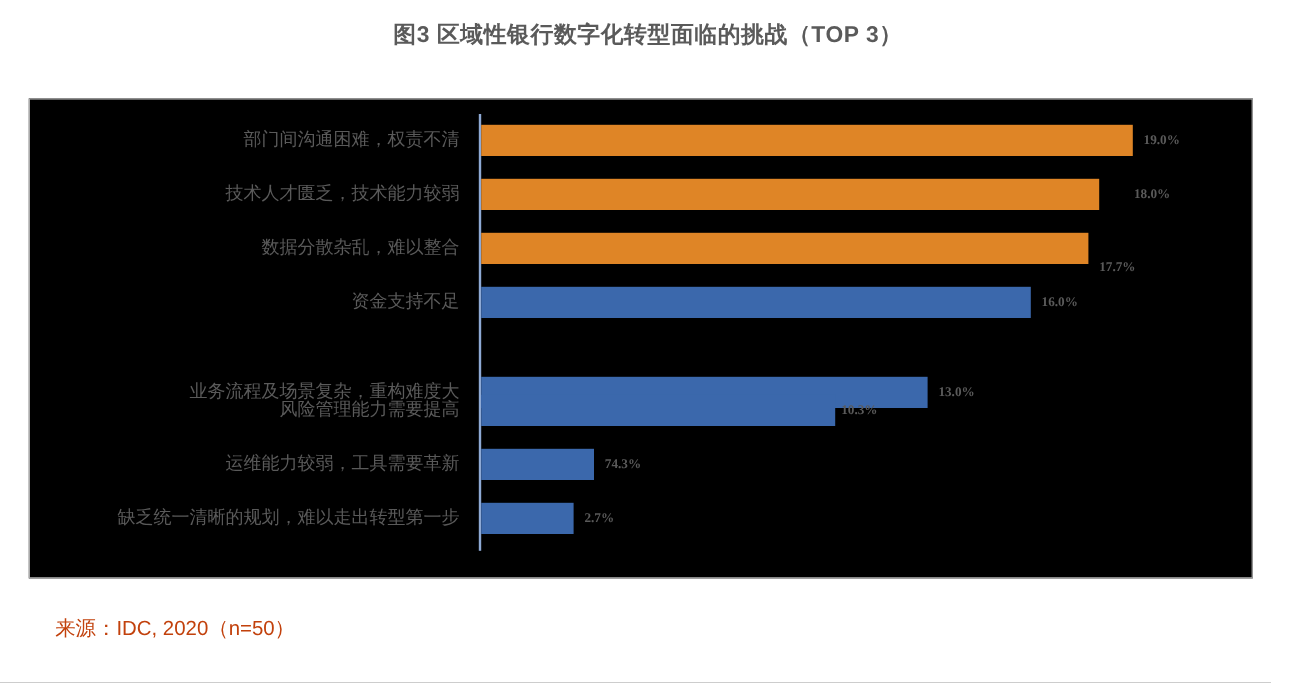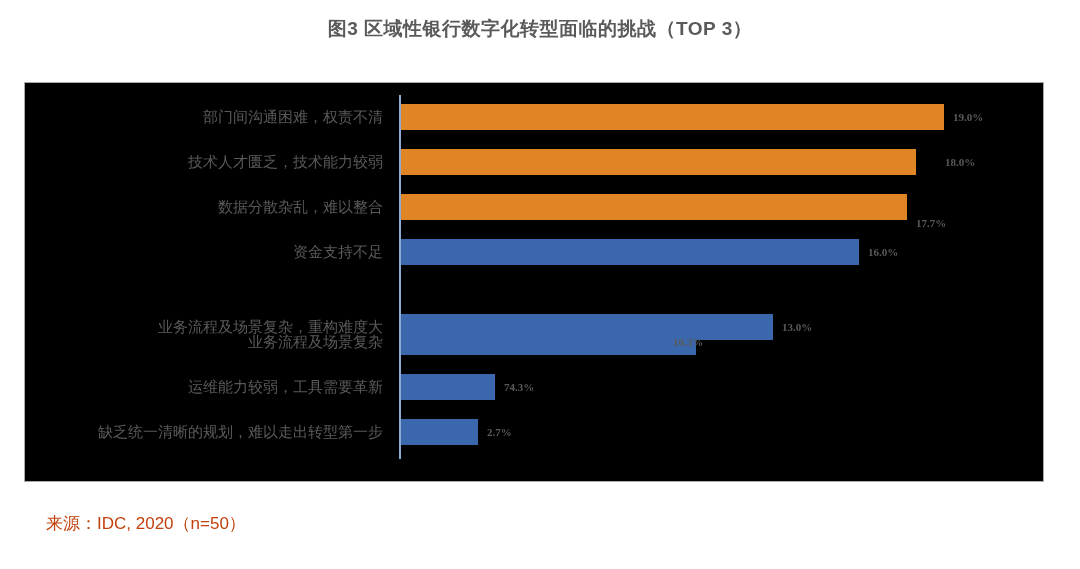--- a/index.html
+++ b/index.html
@@ -145,23 +145,23 @@
           <div class="cat-label">资金支持不足</div>
           <div class="bar blue" style="width: 458px; background: rgb(59, 104, 172);"></div>
           <div class="val-label" style="left: 834px;">16.0%</div>
         </div>
         <div class="row" style="top: 201px; margin-top: 30px;">
           <div class="cat-label">业务流程及场景复杂，重构难度大</div>
           <div class="bar blue" style="width: 372px; background: rgb(59, 104, 172);"></div>
           <div class="val-label" style="left: 748px;">13.0%</div>
         </div>
         <div class="row" style="top: 246px;">
-          <div class="cat-label">业务流程及场景复杂</div>
+          <div class="cat-label">风险管理能力需要提高</div>
           <div class="bar blue" style="width: 295px; background: rgb(59, 104, 172);"></div>
-          <div class="val-label" style="left: 639px;">10.3%</div>
+          <div class="val-label" style="left: 667px;">10.3%</div>
         </div>
         <div class="row" style="top: 291px;">
           <div class="cat-label">运维能力较弱，工具需要革新</div>
           <div class="bar blue" style="width: 94px; background: rgb(59, 104, 172);"></div>
           <div class="val-label" style="left: 470px;">74.3%</div>
         </div>
         <div class="row" style="top: 336px;">
           <div class="cat-label">缺乏统一清晰的规划，难以走出转型第一步</div>
           <div class="bar blue" style="width: 77px; background: rgb(59, 104, 172);"></div>
           <div class="val-label" style="left: 453px;">2.7%</div>

